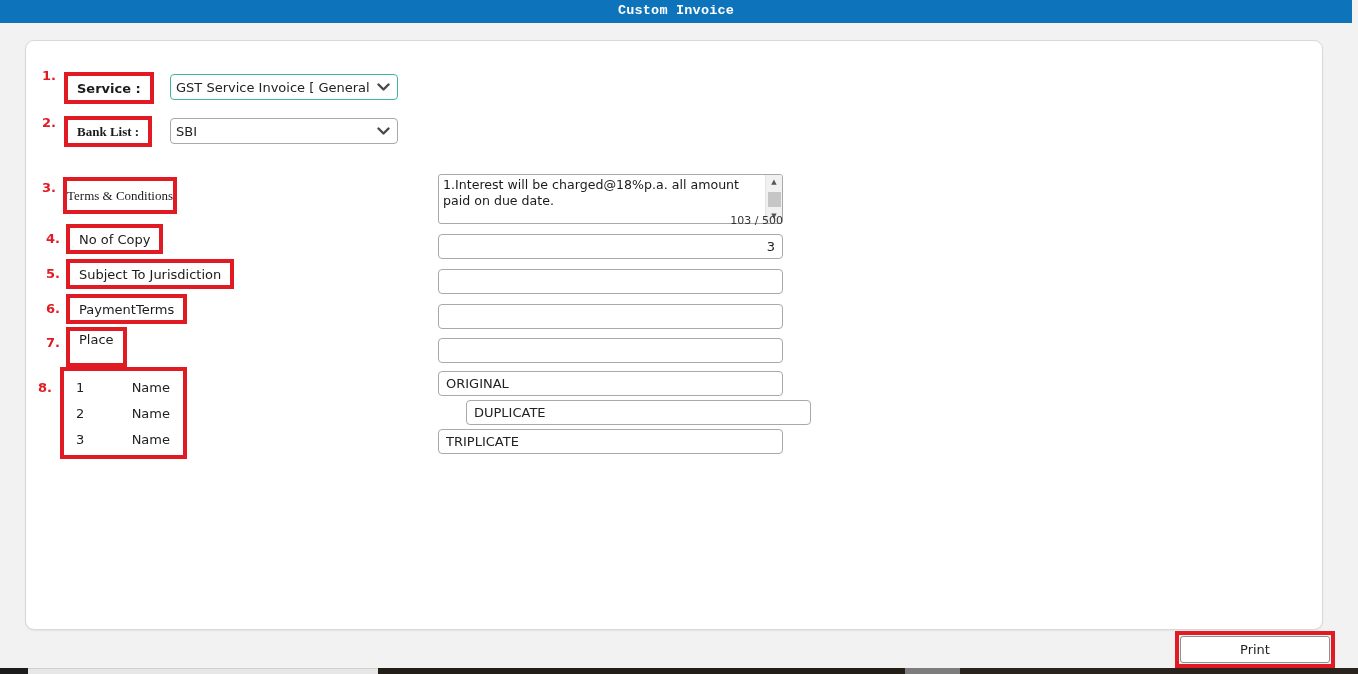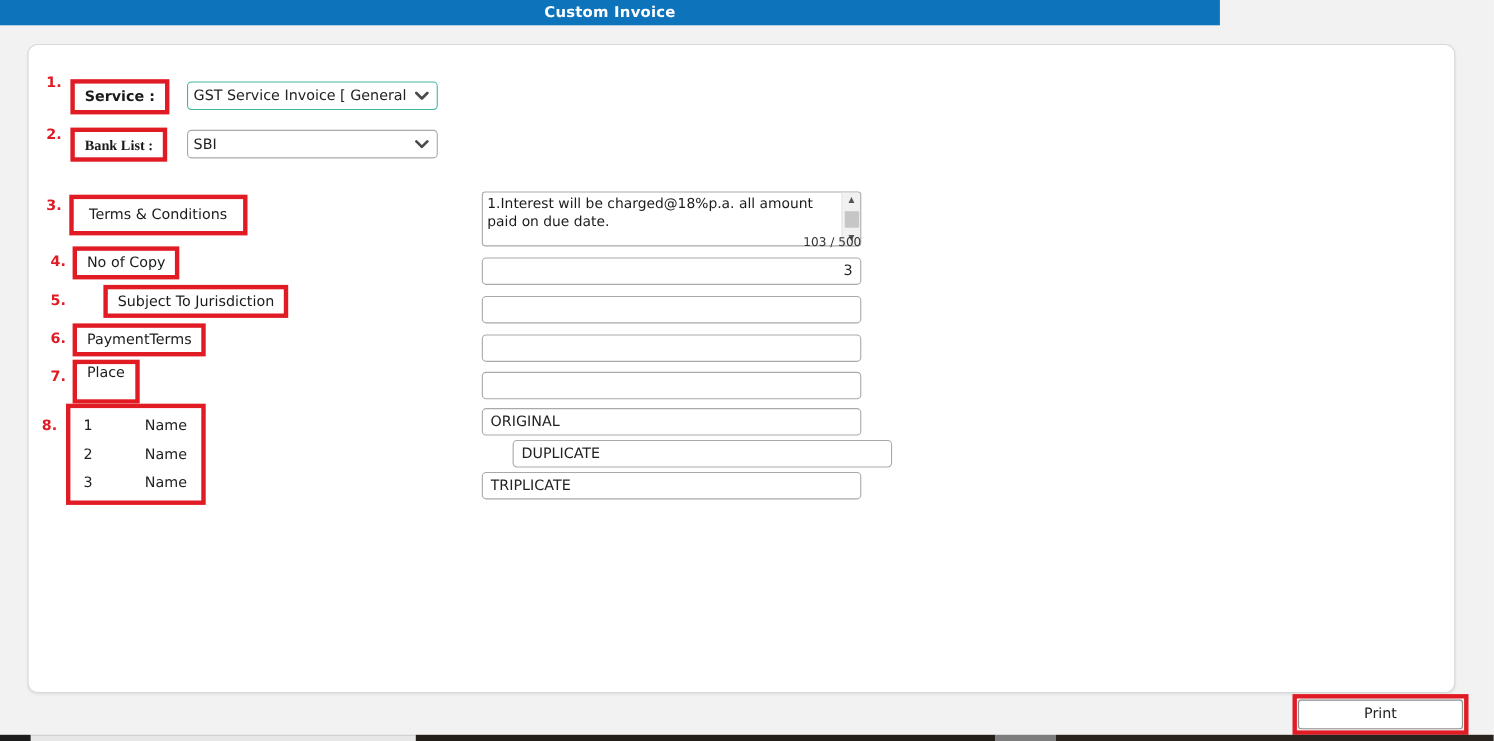--- a/index.html
+++ b/index.html
@@ -6,22 +6,22 @@
   html,body { width:1358px; height:674px; }
   body {
     font-family:"DejaVu Sans","Liberation Sans",sans-serif;
     background:#f2f2f2; position:relative; overflow:hidden;
     color:#222;
   }
   .page { position:absolute; inset:0; }
 
   
   .header {
-    position:absolute; left:0; top:0; width:1109px; height:23px;
-    background:#0d73bb; display:flex; align-items:center; justify-content:center;
+    position:absolute; left:0; top:0; width:1352px; height:23px;
+    background:#0d73bb; display:flex; align-items:center; justify-content:center;font-family:Liberation Mono, monospace;
   }
   .header .title { color:#ffffff; font-weight:bold; font-size:13.5px; letter-spacing:.2px; transform:translateY(-1px); }
 
   
   .card {
     position:absolute; left:25px; top:40px; width:1298px; height:590px;
     background:#ffffff; border:1px solid #d8d8d8; border-radius:9px;
     box-shadow:0 1px 2px rgba(0,0,0,.06);
   }
 
@@ -132,41 +132,41 @@
   <div class="ann-box bold" style="left:64px; top:116px; height:31px; padding:0 9px;font-family:Liberation Serif, serif;">
     <span class="lbl">Bank List :</span>
   </div>
   <div class="select" style="left:170px; top:118px;">
     <span class="val">SBI</span>
     <svg class="chev" width="13" height="9" viewBox="0 0 13 9">
         <polyline points="1.5,1.5 6.5,6.5 11.5,1.5" fill="none" stroke="#4a4a4a" stroke-width="2.4" stroke-linecap="round" stroke-linejoin="round"></polyline>
       </svg>
   </div>
 
-  <div class="ann-box" style="left:63px; top:177px; height:37px; padding:0 14px;">
+  <div class="ann-box" style="left:63px; top:177px; height:37px; padding:0 0;font-family:Liberation Serif, serif;">
     <span class="lbl">Terms &amp; Conditions</span>
   </div>
   <div class="ta-wrap">
     <div class="ta-text">1.Interest will be charged@18%p.a. all amount paid on due date.</div>
     <div class="ta-scroll">
       <div class="arrow">▲</div>
       <div class="track">
           <div class="thumb"></div>
         </div>
       <div class="arrow">▼</div>
     </div>
   </div>
   <div class="counter">103 / 500</div>
 
   <div class="ann-box" style="left:66px; top:224px; height:30px; padding:0 9px;">
     <span class="lbl">No of Copy</span>
   </div>
   <input class="tb right" style="top: 234px;" value="3">
 
-  <div class="ann-box" style="left:66px; top:259px; height:30px; padding:0 9px;margin-left:28px;">
+  <div class="ann-box" style="left:66px; top:259px; height:30px; padding:0 9px;">
     <span class="lbl">Subject To Jurisdiction</span>
   </div>
   <input class="tb" style="top: 269px;" value="">
 
   <div class="ann-box" style="left:66px; top:294px; height:30px; padding:0 9px;">
     <span class="lbl">PaymentTerms</span>
   </div>
   <input class="tb" style="top: 304px;" value="">
 
   <div class="ann-box" style="left:66px; top:327px; height:30px; padding:16px 9px;align-items:flex-end;">

